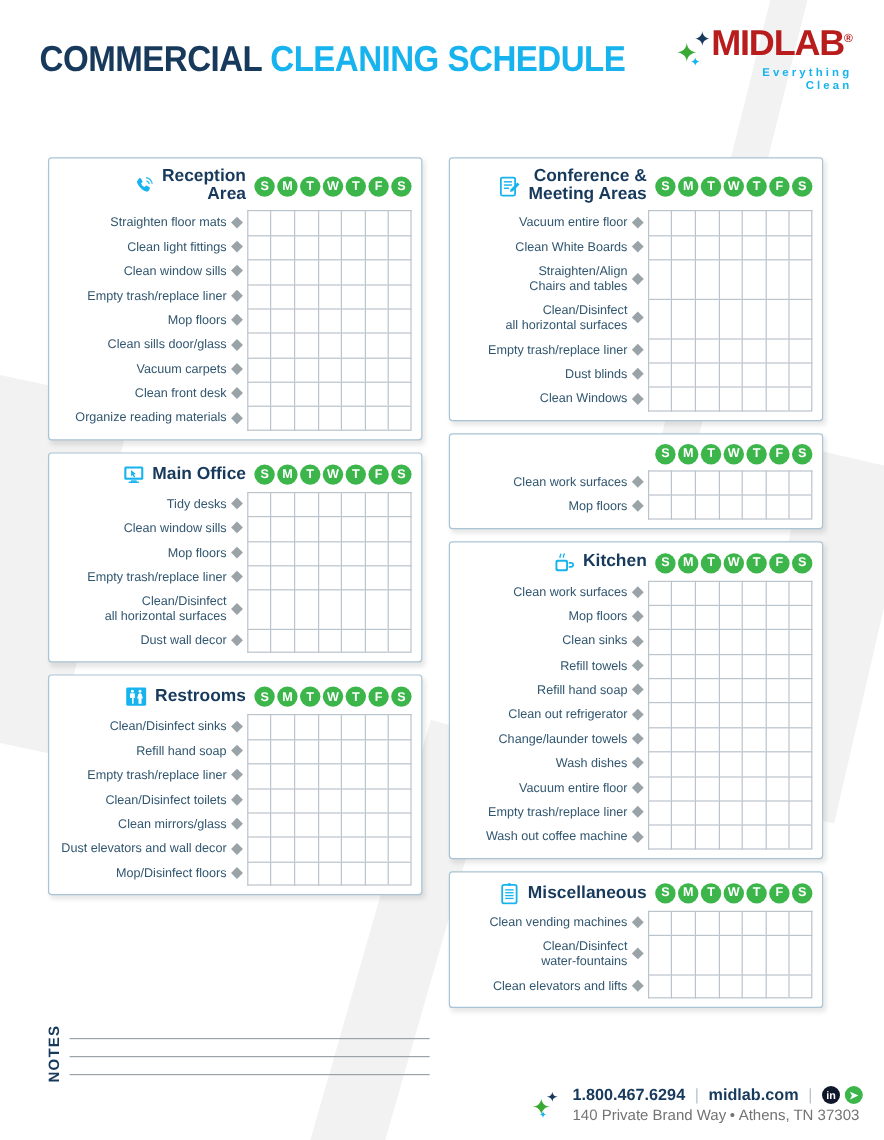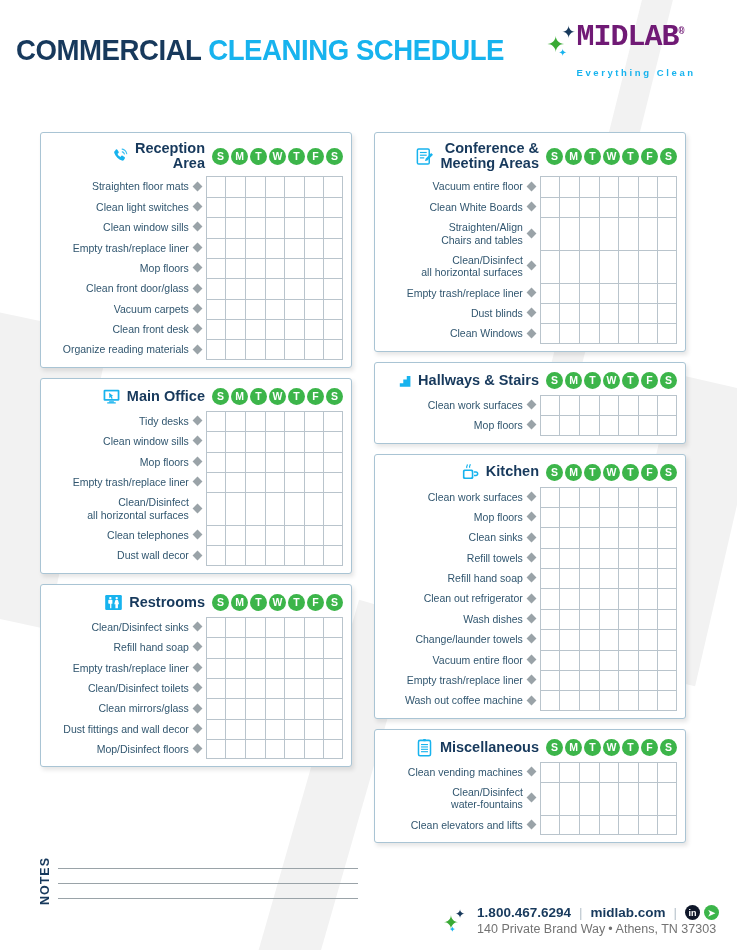--- a/index.html
+++ b/index.html
@@ -22,24 +22,24 @@
   }
   .wm1 { left: 600px; top: -40px; width: 30px; height: 420px; transform: rotate(14deg); }
   .wm2 { left: 300px; top: 600px; width: 60px; height: 420px; transform: rotate(16deg); }
   .wm3 { left: -40px; top: 320px; width: 120px; height: 300px; transform: rotate(12deg); }
   .wm4 { left: 640px; top: 380px; width: 90px; height: 300px; transform: rotate(13deg); }
 
   .page { position: relative; z-index: 1; width: 737px; height: 950px; }
 
   
   .header {
-    padding: 22px 18px 6px 16px;
+    padding: 22px 18px 6px 38px;
     display: flex;
     align-items: center;
-    justify-content: flex-start;
+    justify-content: center;
   }
   .title {
     font-size: 30px;
     font-weight: bold;
     letter-spacing: -0.5px;
     font-stretch: condensed;
     white-space: nowrap;
     transform: scaleX(0.92);
     transform-origin: left center;
   }
@@ -53,32 +53,31 @@
     font-size: 18px;
     line-height: 1;
   }
   .star-green { color: #3aaa35; font-size: 22px; left: 0px; top: 12px; }
   .star-navy  { color: #17395c; font-size: 17px; left: 15px; top: 2px; }
   .star-cyan  { color: #17b3ee; font-size: 10px; left: 12px; top: 26px; }
   .logo-text { margin-left: -4px; }
   .logo-name {
     font-size: 30px;
     font-weight: bold;
-    color: #701a75;
+    color: #b91c1c;
     letter-spacing: -1px;
     line-height: 1;
-    font-family: Liberation Mono, monospace;
   }
   .logo-name sup { font-size: 10px; vertical-align: super; }
   .logo-tag {
     font-size: 9.5px;
     color: #17b3ee;
     letter-spacing: 2.6px;
     text-align: right;
-    margin-top: 15px;
+    margin-top: 3px;
     font-weight: bold;
   }
 
   
   .columns {
     display: flex;
     gap: 22px;
     padding: 4px 10px 0 40px;
   }
   .col { display: flex; flex-direction: column; gap: 10px; margin-top: 44px; }
@@ -272,21 +271,21 @@
                 <div class="c"></div>
                 <div class="c"></div>
                 <div class="c"></div>
                 <div class="c"></div>
                 <div class="c"></div>
                 <div class="c"></div>
                 <div class="c"></div>
               </div>
             </div>
             <div class="grid-row">
-              <div class="label-cell"><span>Clean light switches</span><span class="diamond"></span></div>
+              <div class="label-cell"><span>Clean light fittings</span><span class="diamond"></span></div>
               <div class="cells-cell">
                 <div class="c"></div>
                 <div class="c"></div>
                 <div class="c"></div>
                 <div class="c"></div>
                 <div class="c"></div>
                 <div class="c"></div>
                 <div class="c"></div>
               </div>
             </div>
@@ -320,21 +319,21 @@
                 <div class="c"></div>
                 <div class="c"></div>
                 <div class="c"></div>
                 <div class="c"></div>
                 <div class="c"></div>
                 <div class="c"></div>
                 <div class="c"></div>
               </div>
             </div>
             <div class="grid-row">
-              <div class="label-cell"><span>Clean front door/glass</span><span class="diamond"></span></div>
+              <div class="label-cell"><span>Clean sills door/glass</span><span class="diamond"></span></div>
               <div class="cells-cell">
                 <div class="c"></div>
                 <div class="c"></div>
                 <div class="c"></div>
                 <div class="c"></div>
                 <div class="c"></div>
                 <div class="c"></div>
                 <div class="c"></div>
               </div>
             </div>
@@ -454,32 +453,20 @@
                 <div class="c"></div>
                 <div class="c"></div>
                 <div class="c"></div>
                 <div class="c"></div>
                 <div class="c"></div>
                 <div class="c"></div>
                 <div class="c"></div>
               </div>
             </div>
             <div class="grid-row">
-              <div class="label-cell"><span>Clean telephones</span><span class="diamond"></span></div>
-              <div class="cells-cell">
-                <div class="c"></div>
-                <div class="c"></div>
-                <div class="c"></div>
-                <div class="c"></div>
-                <div class="c"></div>
-                <div class="c"></div>
-                <div class="c"></div>
-              </div>
-            </div>
-            <div class="grid-row">
               <div class="label-cell"><span>Dust wall decor</span><span class="diamond"></span></div>
               <div class="cells-cell">
                 <div class="c"></div>
                 <div class="c"></div>
                 <div class="c"></div>
                 <div class="c"></div>
                 <div class="c"></div>
                 <div class="c"></div>
                 <div class="c"></div>
               </div>
@@ -563,21 +550,21 @@
                 <div class="c"></div>
                 <div class="c"></div>
                 <div class="c"></div>
                 <div class="c"></div>
                 <div class="c"></div>
                 <div class="c"></div>
                 <div class="c"></div>
               </div>
             </div>
             <div class="grid-row">
-              <div class="label-cell"><span>Dust fittings and wall decor</span><span class="diamond"></span></div>
+              <div class="label-cell"><span>Dust elevators and wall decor</span><span class="diamond"></span></div>
               <div class="cells-cell">
                 <div class="c"></div>
                 <div class="c"></div>
                 <div class="c"></div>
                 <div class="c"></div>
                 <div class="c"></div>
                 <div class="c"></div>
                 <div class="c"></div>
               </div>
             </div>
@@ -704,26 +691,20 @@
                 <div class="c"></div>
                 <div class="c"></div>
                 <div class="c"></div>
                 <div class="c"></div>
               </div>
             </div>
           </div>
         </div>
         <div class="card">
           <div class="card-head">
-            <div class="head-left">
-              <span class="sec-icon"><svg viewBox="0 0 24 24" width="19" height="19">
-                  <path fill="#17b3ee" d="M3 20h5.6v-4.6h4.4v-4.6h4.4V6.2H22V20z"></path>
-                </svg></span>
-              <div class="sec-title">Hallways &amp; Stairs</div>
-            </div>
             <div class="days">
               <div class="day">S</div>
               <div class="day">M</div>
               <div class="day">T</div>
               <div class="day">W</div>
               <div class="day">T</div>
               <div class="day">F</div>
               <div class="day">S</div>
             </div>
           </div>
@@ -843,33 +824,33 @@
                 <div class="c"></div>
                 <div class="c"></div>
                 <div class="c"></div>
                 <div class="c"></div>
                 <div class="c"></div>
                 <div class="c"></div>
                 <div class="c"></div>
               </div>
             </div>
             <div class="grid-row">
+              <div class="label-cell"><span>Change/launder towels</span><span class="diamond"></span></div>
+              <div class="cells-cell">
+                <div class="c"></div>
+                <div class="c"></div>
+                <div class="c"></div>
+                <div class="c"></div>
+                <div class="c"></div>
+                <div class="c"></div>
+                <div class="c"></div>
+              </div>
+            </div>
+            <div class="grid-row">
               <div class="label-cell"><span>Wash dishes</span><span class="diamond"></span></div>
-              <div class="cells-cell">
-                <div class="c"></div>
-                <div class="c"></div>
-                <div class="c"></div>
-                <div class="c"></div>
-                <div class="c"></div>
-                <div class="c"></div>
-                <div class="c"></div>
-              </div>
-            </div>
-            <div class="grid-row">
-              <div class="label-cell"><span>Change/launder towels</span><span class="diamond"></span></div>
               <div class="cells-cell">
                 <div class="c"></div>
                 <div class="c"></div>
                 <div class="c"></div>
                 <div class="c"></div>
                 <div class="c"></div>
                 <div class="c"></div>
                 <div class="c"></div>
               </div>
             </div>

